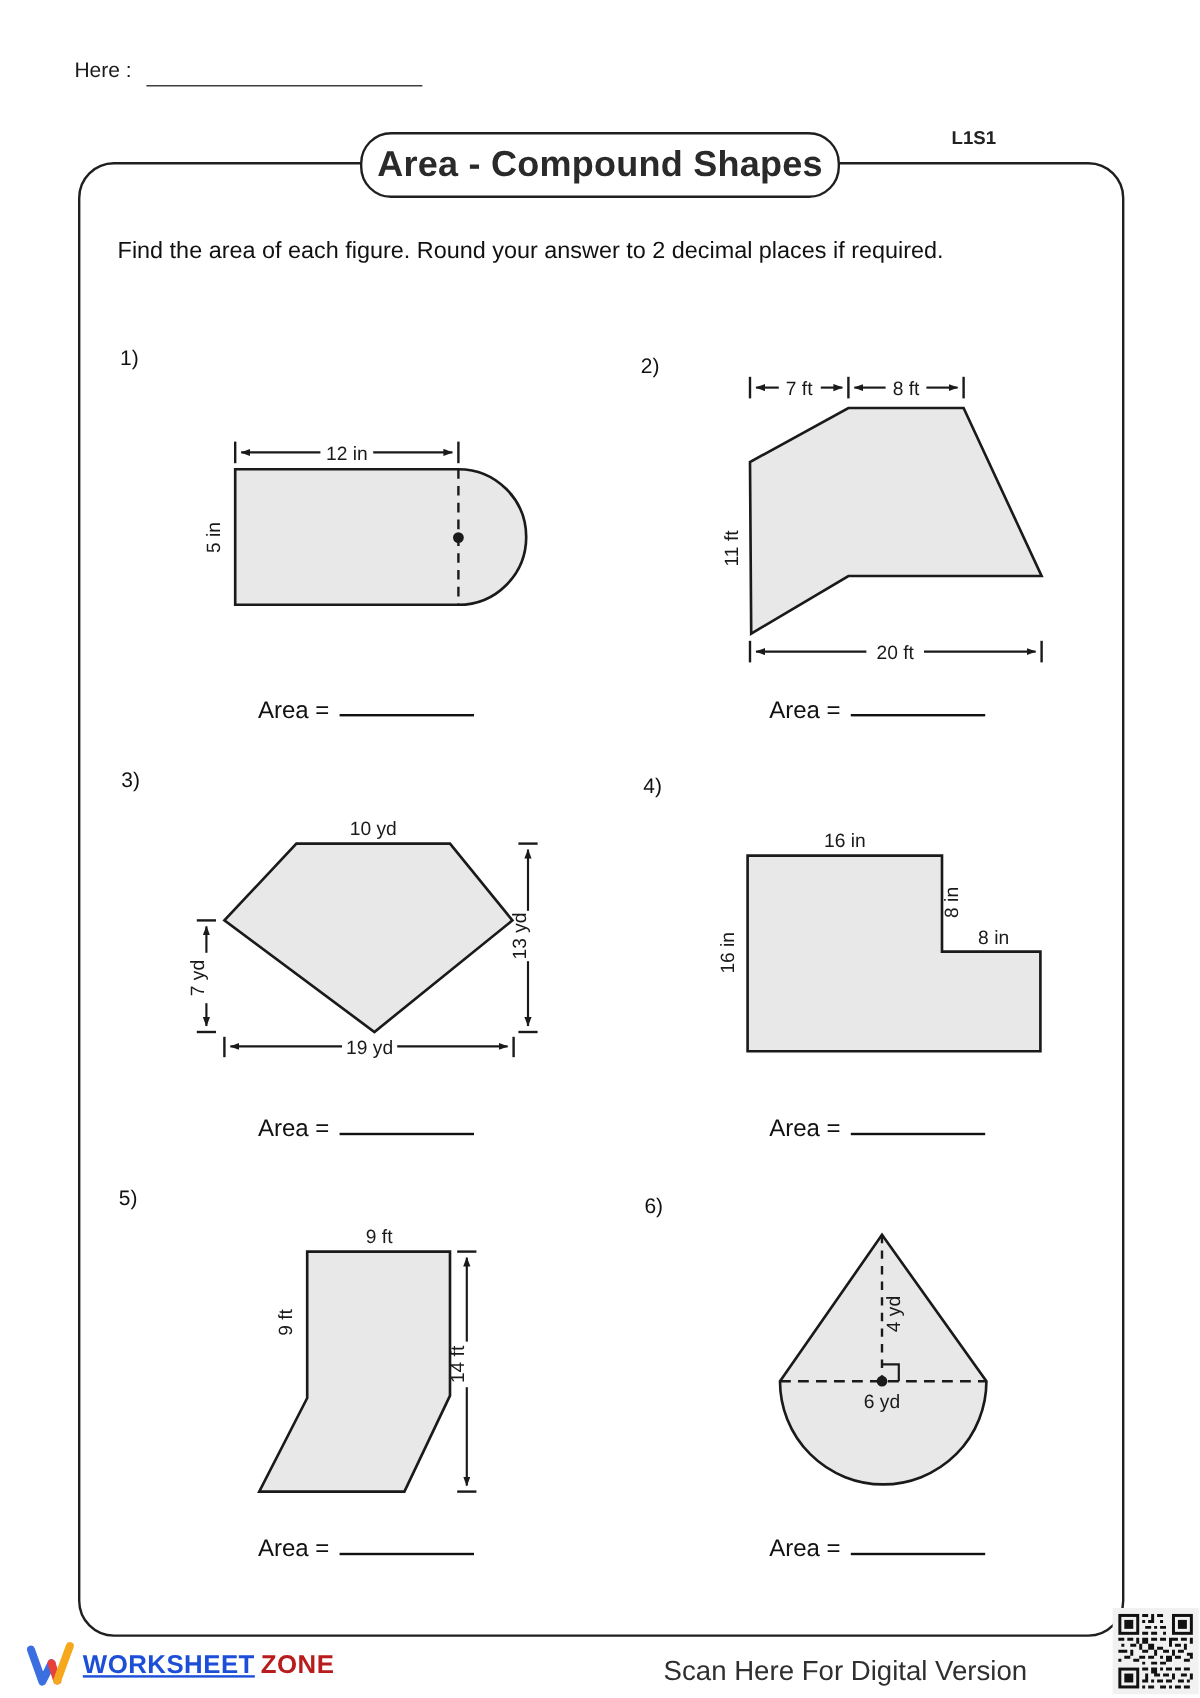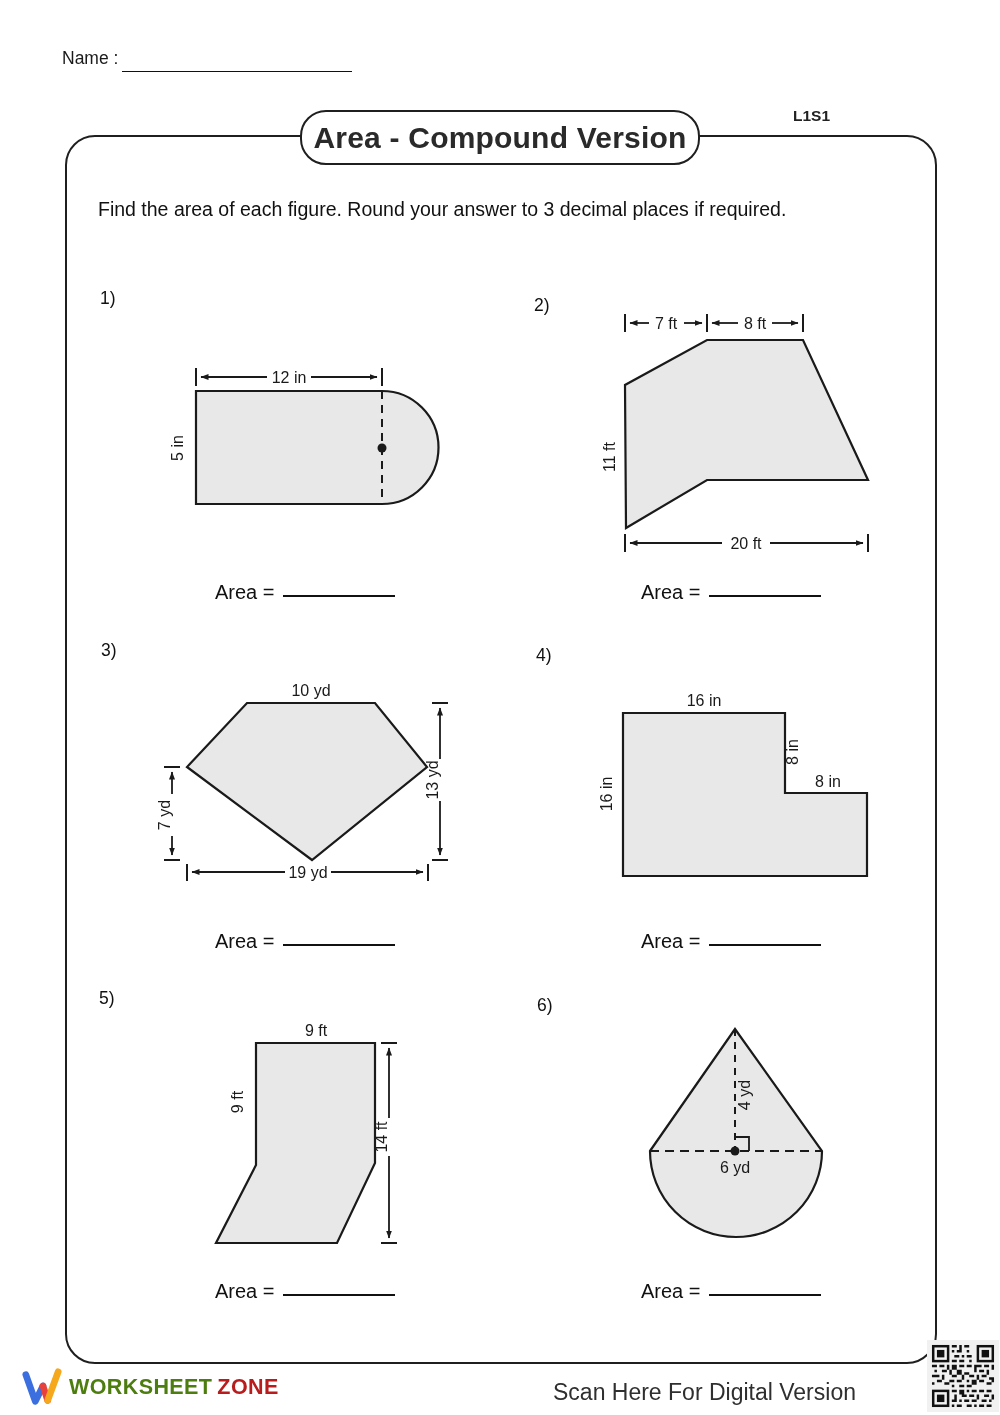--- a/index.html
+++ b/index.html
@@ -26,37 +26,37 @@
   .instructions{left:98px;top:194px;width:792px;font-size:19.5px;line-height:30px;color:#111;}
   
   .fig-num{font-size:17.5px;color:#111;}
   svg text{font-family:"Liberation Sans","DejaVu Sans",sans-serif;font-size:16px;fill:#1a1a1a;}
   .area-row{display:flex;align-items:center;}
   .area-label{font-size:20px;color:#111;}
   .answer-line{width:112px;border-bottom:2px solid #111;margin-left:9px;margin-bottom:-5px;height:1px;}
   
   .brand{left:22px;top:1366px;display:flex;align-items:center;gap:7px;}
   .brand-text{font-size:21.5px;font-weight:bold;letter-spacing:0.4px;white-space:nowrap;}
-  .brand-worksheet{color:#4d7c0f;}
+  .brand-worksheet{color:#1d4ed8;text-decoration:underline;}
   .brand-zone{color:#b91c1c;margin-left:5px;text-align:right;}
   .scan-text{left:553px;top:1379px;font-size:23px;color:#2f2f2f;}
   .qr{left:927px;top:1340px;z-index:4;}
 </style>
 </head>
 <body>
 
-<div class="abs name-label">Name :</div>
+<div class="abs name-label">Here :</div>
 <div class="abs name-line"></div>
 <div class="abs frame"></div>
 <div class="abs title-pill">
-  <span>Area - Compound Version</span>
+  <span>Area - Compound Shapes</span>
 </div>
 <div class="abs code-label">L1S1</div>
 <div class="abs instructions">
-  <div>Find the area of each figure. Round your answer to 3 decimal places if required.</div>
+  <div>Find the area of each figure. Round your answer to 2 decimal places if required.</div>
 </div>
 
 <div class="abs fig-num" style="left:100px;top:288px">1)</div>
 <div class="abs fig-num" style="left:534px;top:295px">2)</div>
 <div class="abs fig-num" style="left:101px;top:640px">3)</div>
 <div class="abs fig-num" style="left:536px;top:645px">4)</div>
 <div class="abs fig-num" style="left:99px;top:988px">5)</div>
 <div class="abs fig-num" style="left:537px;top:995px">6)</div>
 
 <svg class="abs" style="left:155px;top:360px" width="300" height="160" viewBox="0 0 300 160">

